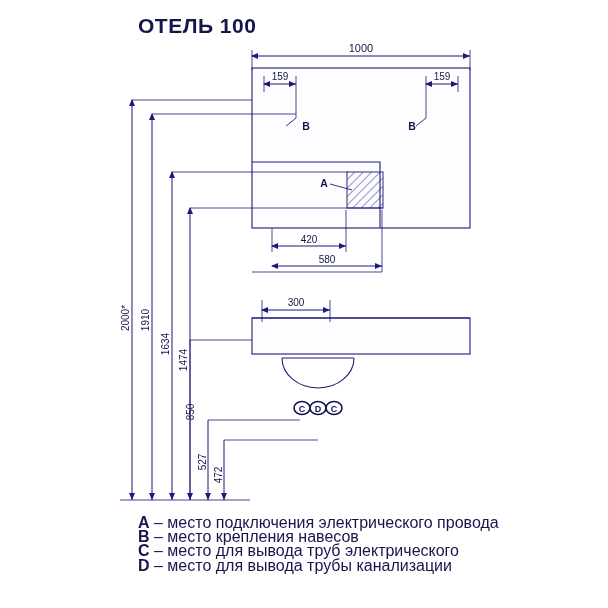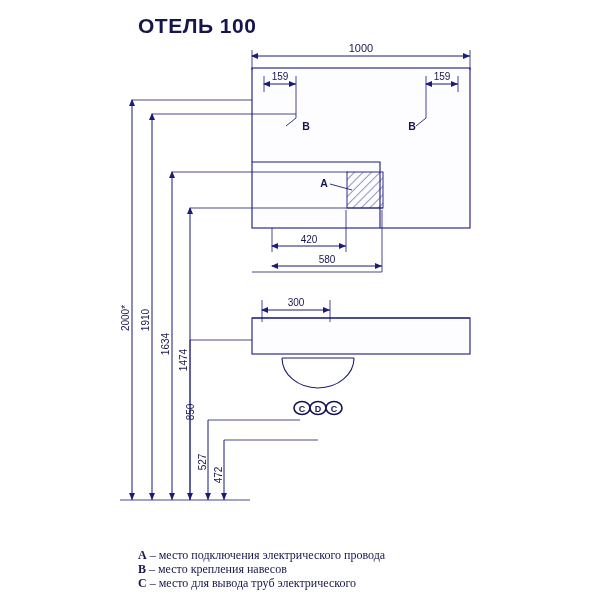--- a/index.html
+++ b/index.html
@@ -28,26 +28,25 @@
   svg.drawing {
     position: absolute;
     left: 0;
     top: 0;
     width: 608px;
     height: 608px;
   }
   .legend {
     position: absolute;
     left: 138px;
-    top: 548px;
+    top: 516px;
     width: 400px;
-    font-size: 12px;
+    font-size: 16px;
     line-height: 14.2px;
     color: #16164d;
-    font-family: Liberation Serif, serif;
   }
   .legend .row {
     white-space: nowrap;
   }
   .legend .key {
     font-weight: bold;
   }
 </style>
 </head>
 <body>
@@ -181,15 +180,19 @@
       <span>– место подключения электрического провода</span>
     </div>
     <div class="row">
       <span class="key">B</span>
       <span>– место крепления навесов</span>
     </div>
     <div class="row">
       <span class="key">C</span>
       <span>– место для вывода труб электрического</span>
     </div>
+    <div class="row">
+      <span class="key">D</span>
+      <span>– место для вывода трубы канализации</span>
+    </div>
   </div>
 
 </div>
 
 </body></html>

